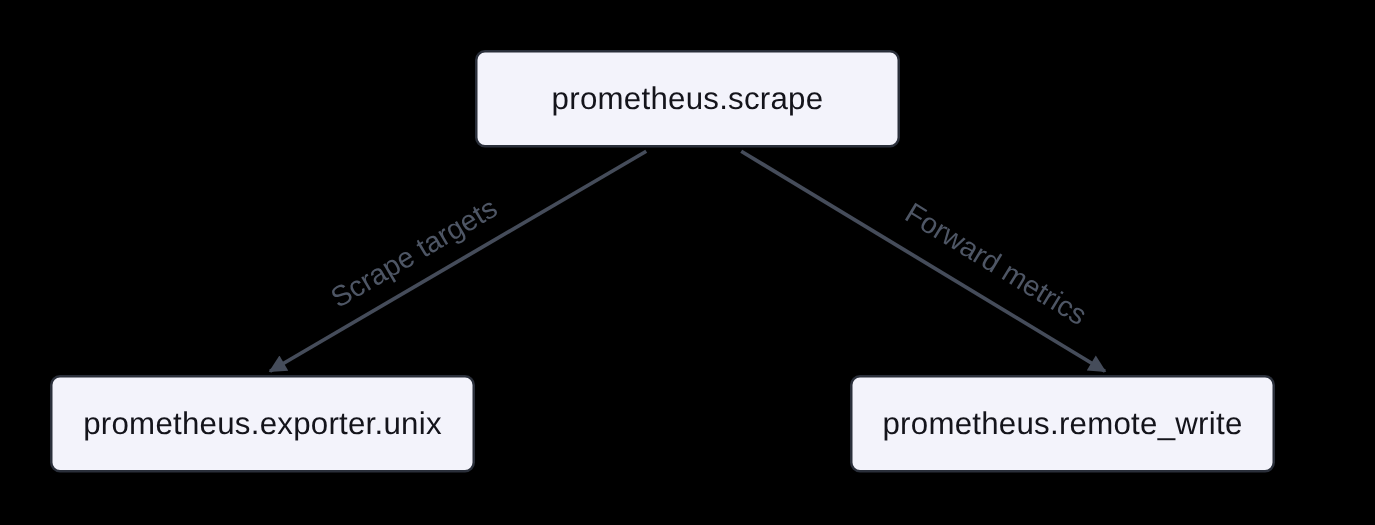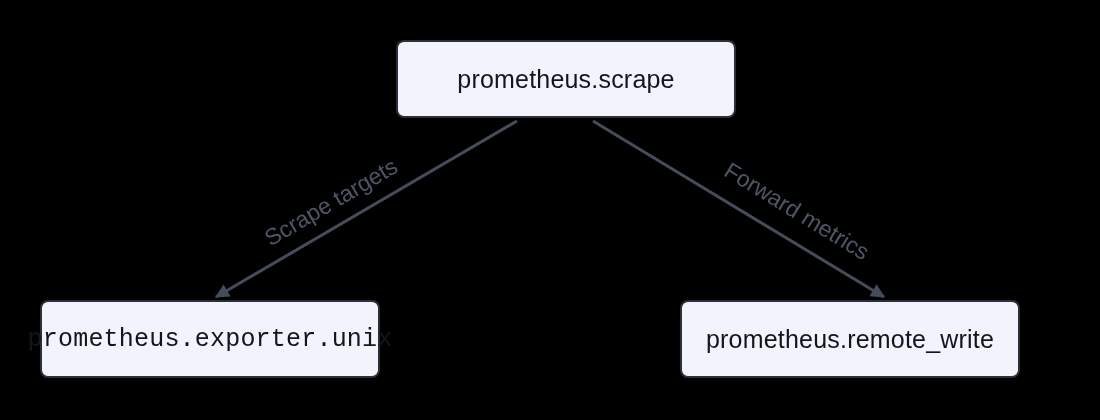--- a/index.html
+++ b/index.html
@@ -53,22 +53,22 @@
     display: flex;
     align-items: center;
     justify-content: center;
   }
   .node-label {
     color: var(--node-text);
     font-size: 25px;
     letter-spacing: 0.2px;
     white-space: nowrap;
   }
-  .node-scrape      { left: 396px; top: 40px;  }
-  .node-exporter    { left: 40px;  top: 300px; font-family: Liberation Mono, monospace; }
+  .node-scrape      { left: 380px; top: 40px;  }
+  .node-exporter    { left: 40px;  top: 300px; }
   .node-remotewrite { left: 680px; top: 300px; }
 </style>
 </head>
 <body>
 
 <div class="canvas">
 
   <svg class="edges-layer" width="1100" height="420" viewBox="0 0 1100 420" aria-hidden="true">
     <defs>
       <marker id="arrowhead" viewBox="0 0 12 12" refX="11" refY="6" markerWidth="19" markerHeight="14" markerUnits="userSpaceOnUse" orient="auto">

